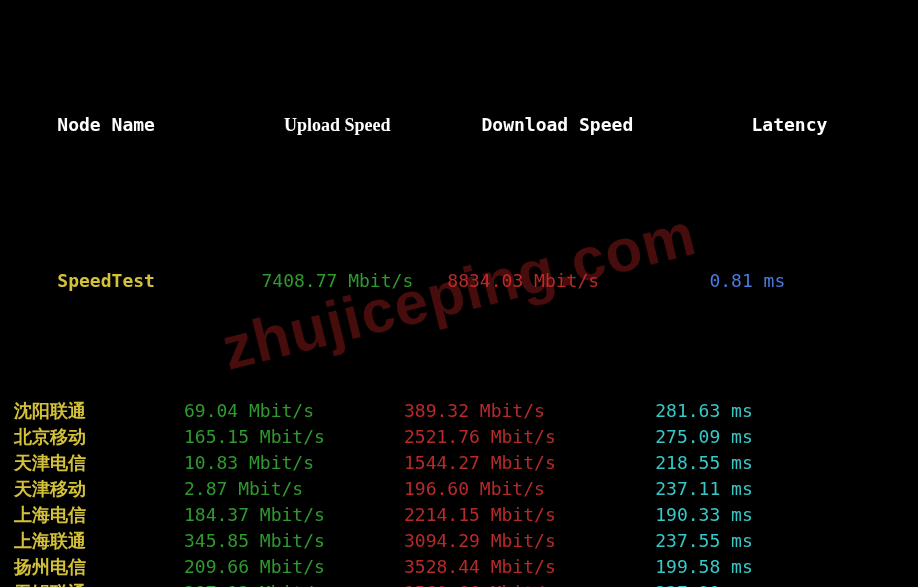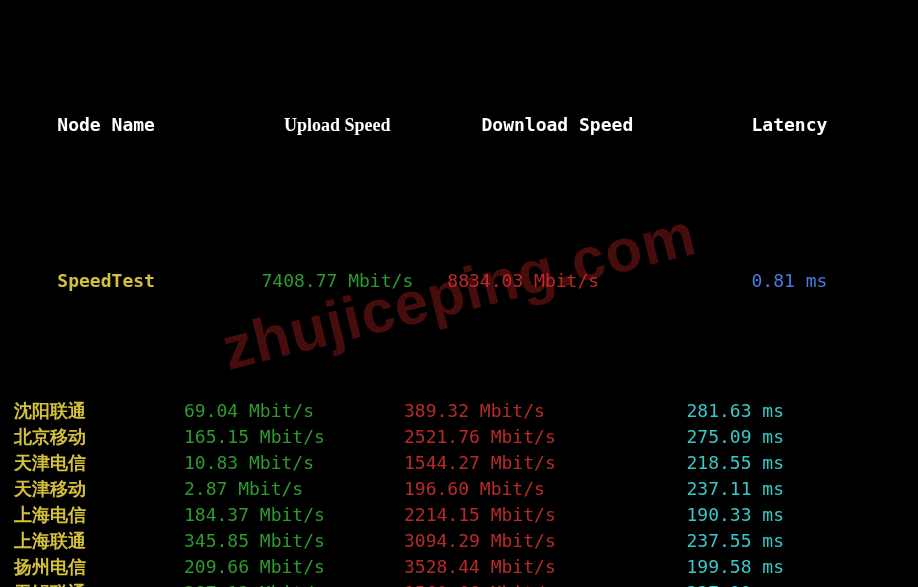--- a/index.html
+++ b/index.html
@@ -24,21 +24,21 @@
   .hdr { color: #fff; font-weight: bold; }
   .yellow { color: #d4c13a; font-weight: bold; }
   .green { color: #2f9a2f; }
   .red { color: #b82a2a; }
   .cyan { color: #38c8c8; }
   .blue { color: #4a7ae0; }
   .row { display: block; }
   .c-node { display: inline-block; width: 170px; }
   .c-up { display: inline-block; width: 220px; text-align: left; }
   .c-down { display: inline-block; width: 220px; text-align: left; }
-  .c-lat { display: inline-block; width: 160px; text-align: right; }
+  .c-lat { display: inline-block; width: 160px; text-align: center; }
   .hdr .c-up { text-align: center; font-family: Liberation Serif, serif; }
   .hdr .c-down { text-align: center; }
   .hdr .c-lat { text-align: right; }
   .watermark {
     position: absolute;
     top: 50%;
     left: 50%;
     transform: translate(-50%, -58%) rotate(-14deg);
     font-size: 60px;
     font-weight: bold;

